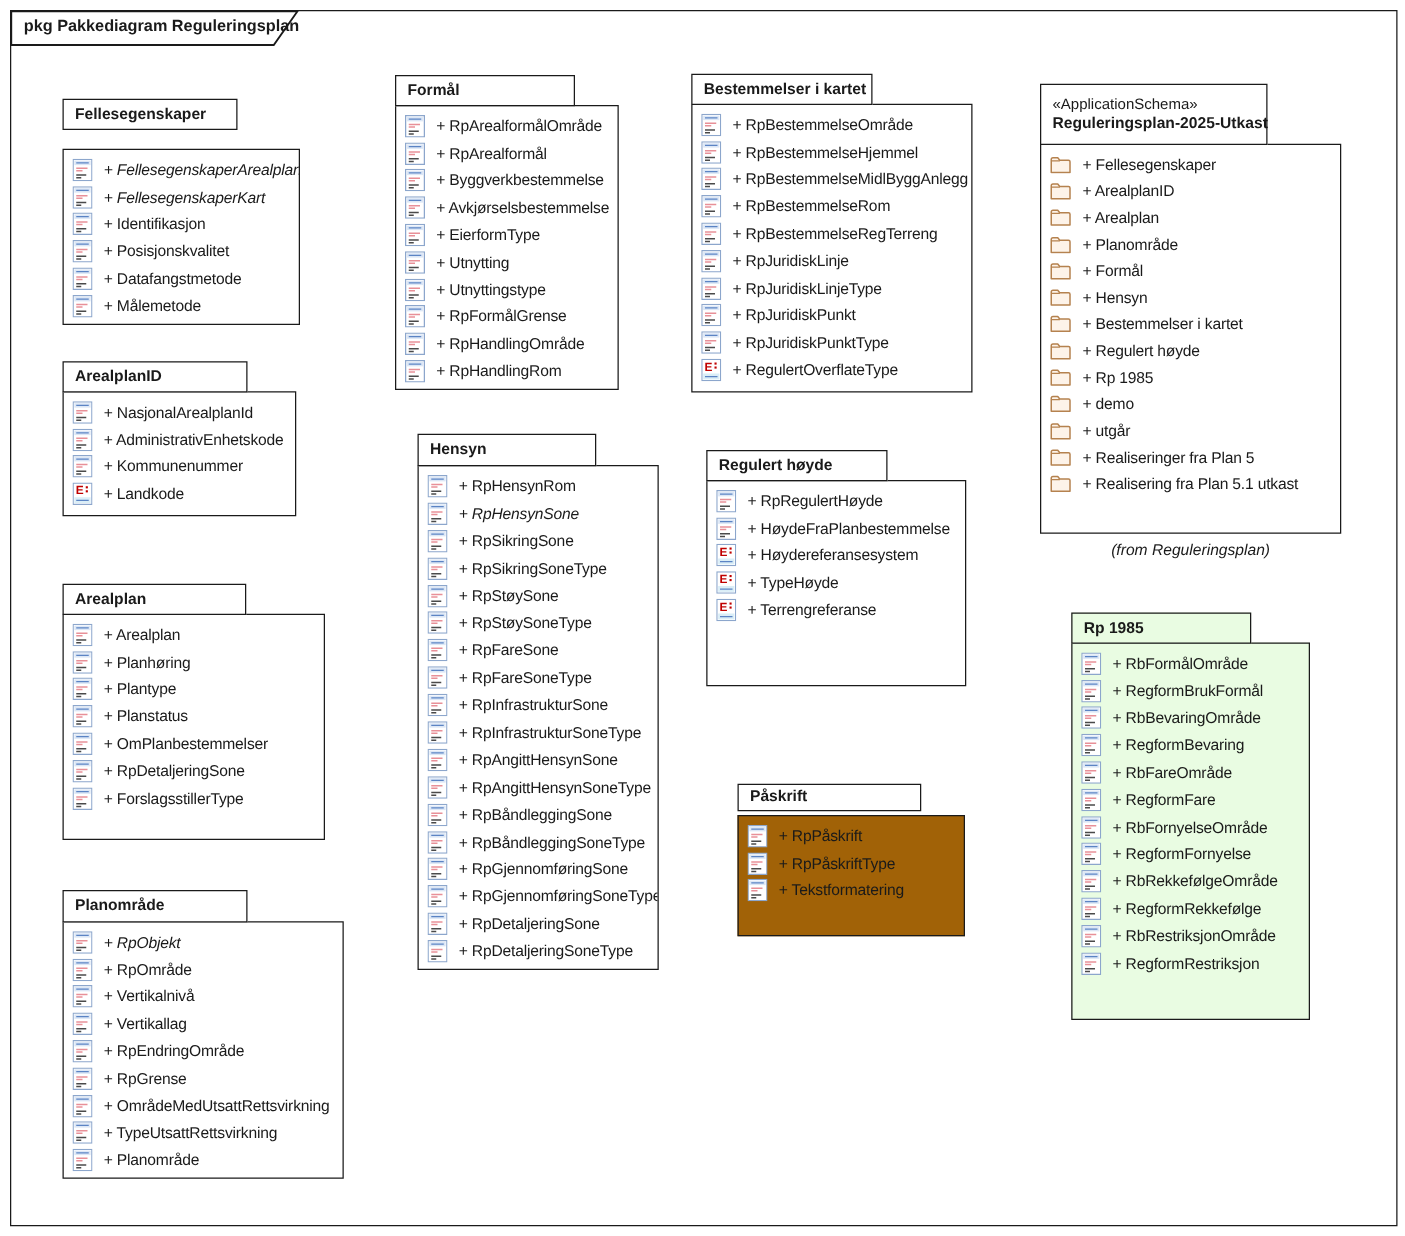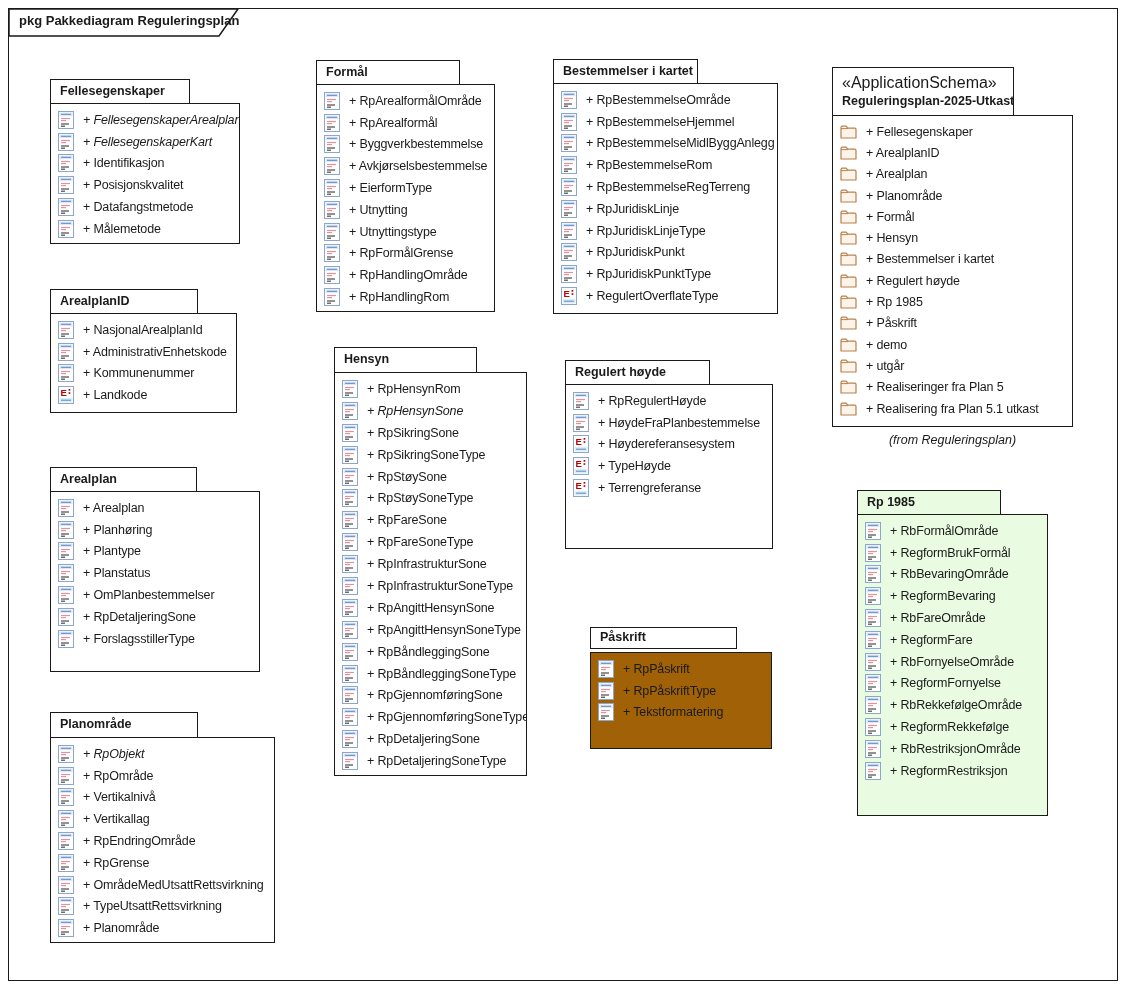--- a/index.html
+++ b/index.html
@@ -13,21 +13,21 @@
   #frame-title{
     position:absolute;left:19px;top:13px;font-size:13px;font-weight:bold;white-space:nowrap;
   }
   
   .package{position:absolute;}
   .pkg-tab{
     position:absolute;left:0;top:0;border:1.5px solid #1a1a1a;box-sizing:border-box;
     display:flex;flex-direction:column;justify-content:center;padding:0 9px;z-index:2;
   }
   .pkg-name{font-size:12.5px;font-weight:bold;white-space:nowrap;line-height:1.25;}
-  .stereotype{font-size:16px;font-weight:normal;white-space:nowrap;line-height:1.3;}
+  .stereotype{font-size:12px;font-weight:normal;white-space:nowrap;line-height:1.3;}
   .pkg-body{
     position:absolute;left:0;border:1.5px solid #1a1a1a;box-sizing:border-box;
     padding-top:5px;overflow:hidden;z-index:1;
   }
   .pkg-item{display:flex;align-items:center;padding-left:7px;}
   .item-icon{flex:0 0 auto;display:inline-flex;margin-right:9px;}
   .item-label{font-size:12.5px;white-space:nowrap;letter-spacing:-0.15px;}
   .item-label.italic{font-style:italic;}
   #annotation{
     position:absolute;font-size:12.5px;font-style:italic;text-align:center;white-space:nowrap;
@@ -40,21 +40,21 @@
   <div id="frame-border"></div>
   <svg id="frame-tab-svg" width="242" height="30">
     <polygon points="1,1 230,1 211,28 1,28" fill="#ffffff" stroke="#1a1a1a" stroke-width="1.5"></polygon>
   </svg>
   <div id="frame-title">pkg Pakkediagram Reguleringsplan</div>
   <div id="diagram-layer">
       <div class="package" style="left: 50px; top: 79px;">
         <div class="pkg-tab" style="width: 140px; height: 25px; background: rgb(255, 255, 255);">
           <div class="pkg-name">Fellesegenskaper</div>
         </div>
-        <div class="pkg-body" style="top: 24px; width: 190px; height: 141px; background: rgb(255, 255, 255);">
+        <div class="pkg-body" style="top: 40px; width: 190px; height: 141px; background: rgb(255, 255, 255);">
           <div class="pkg-item" style="height: 21.8px;">
             <span class="item-icon">
               <svg width="16" height="18" viewBox="0 0 16 18">
     <rect x="0.5" y="0.5" width="15" height="17" fill="#ffffff" stroke="#8ca6cc" stroke-width="1"></rect>
     <rect x="1.5" y="1.5" width="13" height="3.6" fill="#dce7f6"></rect>
     <line x1="3" y1="3.3" x2="13" y2="3.3" stroke="#5b84c4" stroke-width="1"></line>
     <line x1="3" y1="7.5" x2="12" y2="7.5" stroke="#e89098" stroke-width="1.2"></line>
     <line x1="3" y1="9.6" x2="8" y2="9.6" stroke="#e89098" stroke-width="1.2"></line>
     <line x1="3" y1="13" x2="11" y2="13" stroke="#4a4a4a" stroke-width="1.2"></line>
     <line x1="3" y1="15.2" x2="7" y2="15.2" stroke="#4a4a4a" stroke-width="1.2"></line>
@@ -1188,29 +1188,20 @@
             <span class="item-label">+ Regulert høyde</span>
           </div>
           <div class="pkg-item" style="height: 21.3px;">
             <span class="item-icon">
               <svg width="17" height="14" viewBox="0 0 17 14">
     <path d="M1 13 L1 2.6 Q1 1.2 2.4 1.2 L6.2 1.2 L7.8 3.2 L14.8 3.2 Q16 3.2 16 4.4 L16 13 Z" fill="#fdf3e9" stroke="#b5824f" stroke-width="1.2" stroke-linejoin="round"></path>
     <line x1="1" y1="3.6" x2="7.9" y2="3.6" stroke="#b5824f" stroke-width="1"></line>
   </svg>
             </span>
             <span class="item-label">+ Rp 1985</span>
-          </div>
-          <div class="pkg-item" style="height: 21.3px;">
-            <span class="item-icon">
-              <svg width="17" height="14" viewBox="0 0 17 14">
-    <path d="M1 13 L1 2.6 Q1 1.2 2.4 1.2 L6.2 1.2 L7.8 3.2 L14.8 3.2 Q16 3.2 16 4.4 L16 13 Z" fill="#fdf3e9" stroke="#b5824f" stroke-width="1.2" stroke-linejoin="round"></path>
-    <line x1="1" y1="3.6" x2="7.9" y2="3.6" stroke="#b5824f" stroke-width="1"></line>
-  </svg>
-            </span>
-            <span class="item-label">+ Påskrift</span>
           </div>
           <div class="pkg-item" style="height: 21.3px;">
             <span class="item-icon">
               <svg width="17" height="14" viewBox="0 0 17 14">
     <path d="M1 13 L1 2.6 Q1 1.2 2.4 1.2 L6.2 1.2 L7.8 3.2 L14.8 3.2 Q16 3.2 16 4.4 L16 13 Z" fill="#fdf3e9" stroke="#b5824f" stroke-width="1.2" stroke-linejoin="round"></path>
     <line x1="1" y1="3.6" x2="7.9" y2="3.6" stroke="#b5824f" stroke-width="1"></line>
   </svg>
             </span>
             <span class="item-label">+ demo</span>
           </div>

